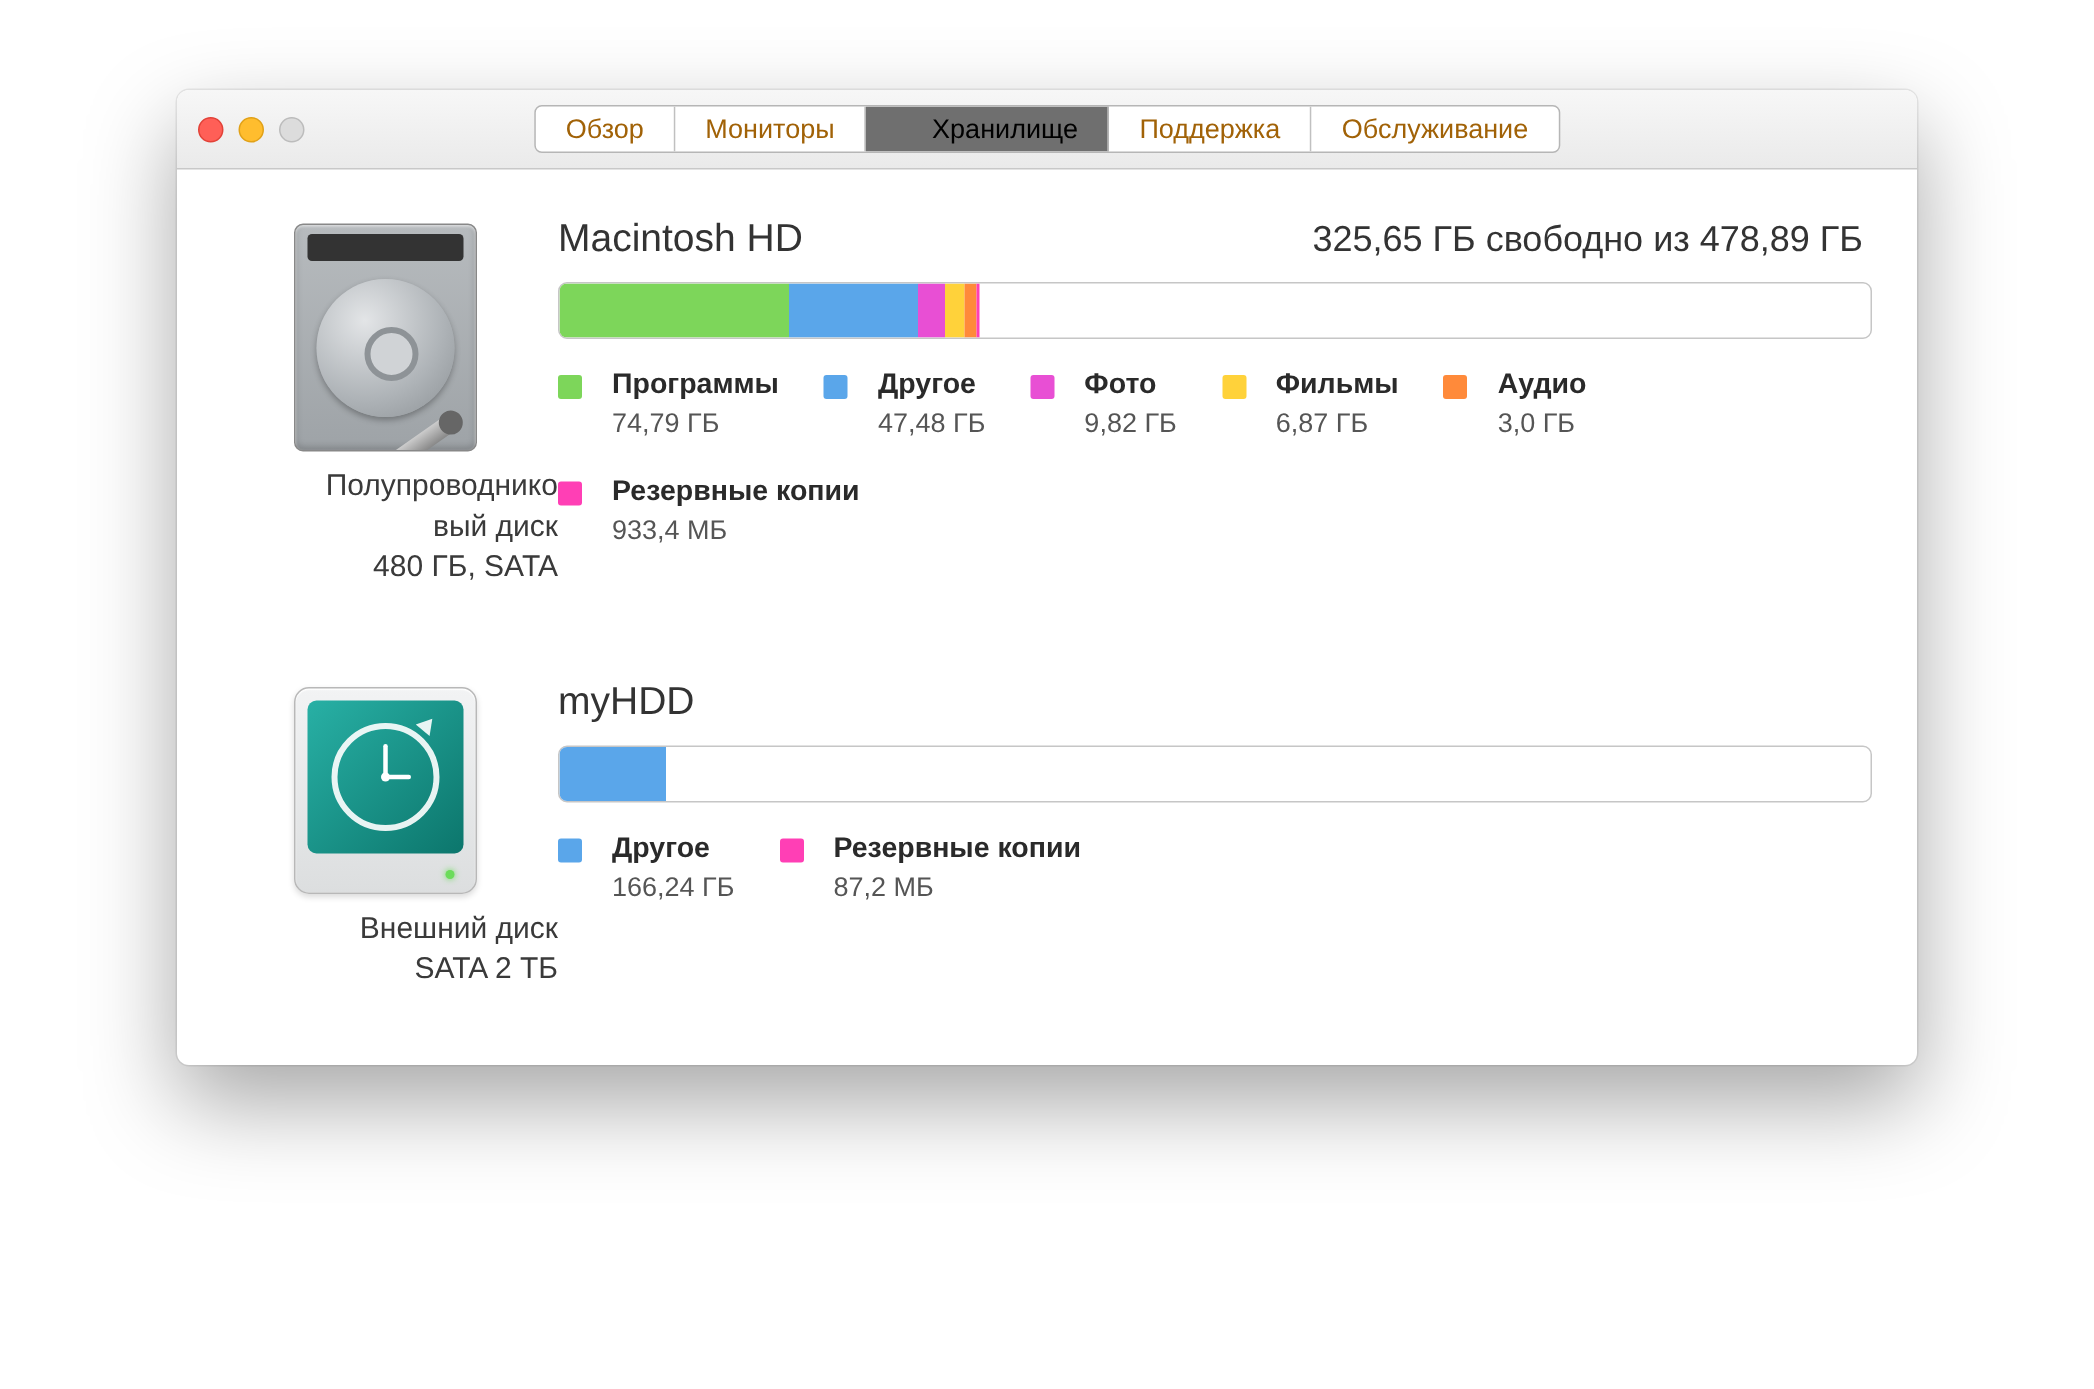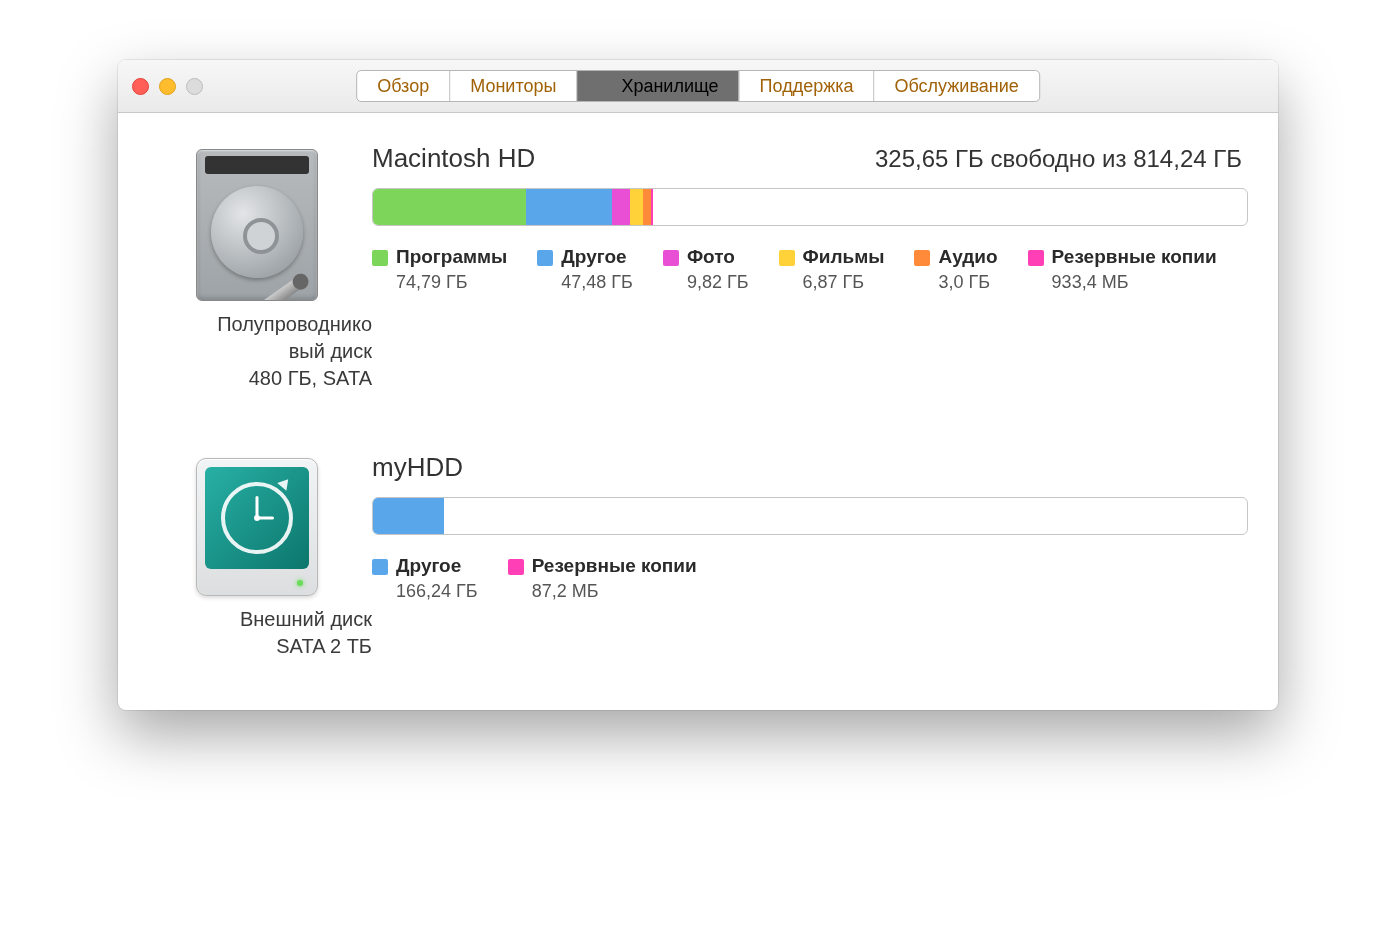--- a/index.html
+++ b/index.html
@@ -15,27 +15,27 @@
   .tab{padding:0 20px;display:flex;align-items:center;font-size:18px;color:#a16207;border-right:1px solid #c0c0c0;cursor:default;white-space:nowrap;}
   .tab:last-child{border-right:none;}
   .tab.active{background:#6f6f6f;color:#000000;padding-left:44px;}
   .content{padding:30px 30px 40px 24px;}
   .disk-row{display:flex;align-items:flex-start;margin-bottom:60px;}
   .disk-row:last-child{margin-bottom:10px;}
   .disk-col{width:230px;flex:0 0 230px;text-align:right;padding-top:6px;}
   .disk-icon-wrap{display:flex;justify-content:center;margin-bottom:10px;}
   .disk-label{font-size:20px;color:#3a3a3a;line-height:1.35;}
   .info-col{flex:1;min-width:0;}
-  .info-head{display:flex;justify-content:space-between;align-items:center;margin-bottom:14px;padding-right:6px;}
+  .info-head{display:flex;justify-content:space-between;align-items:flex-end;margin-bottom:14px;padding-right:6px;}
   .disk-name{font-size:26px;color:#333;}
   .disk-free{font-size:24px;color:#333;}
   .bar{height:36px;border:1px solid #c6c6c6;border-radius:6px;overflow:hidden;display:flex;background:#fff;margin-bottom:20px;}
   .seg{height:100%;}
   .legend{display:flex;flex-wrap:wrap;gap:24px 30px;}
-  .legend-item{display:flex;align-items:flex-start;gap:8px;}
+  .legend-item{display:flex;align-items:flex-start;gap:20px;}
   .swatch{width:16px;height:16px;border-radius:2px;margin-top:4px;flex:0 0 16px;}
   .legend-text{display:flex;flex-direction:column;}
   .legend-label{font-size:19px;font-weight:600;color:#2a2a2a;}
   .legend-value{font-size:18px;color:#555;margin-top:4px;}
   
   .hdd-int{width:120px;height:150px;border-radius:6px;background:linear-gradient(#b7bbbe,#9ea3a7);border:1px solid #888;position:relative;box-shadow:inset 0 1px 2px rgba(255,255,255,.6),inset 0 -2px 5px rgba(0,0,0,.2);overflow:hidden;}
   .hdd-int::before{content:"";position:absolute;top:6px;left:8px;right:8px;height:18px;background:#333;border-radius:3px;}
   .hdd-int .platter{position:absolute;top:36px;left:14px;width:92px;height:92px;border-radius:50%;background:radial-gradient(circle at 35% 30%,#e3e5e7 0%,#aeb3b7 60%,#8b9094 100%);box-shadow:0 2px 4px rgba(0,0,0,.3);}
   .hdd-int .platter::after{content:"";position:absolute;top:32px;left:32px;width:28px;height:28px;border-radius:50%;background:#d0d3d6;border:4px solid #8e9397;}
   .hdd-int .arm{position:absolute;bottom:14px;right:14px;width:50px;height:12px;background:linear-gradient(#ccc,#888);transform-origin:right center;transform:rotate(-35deg);border-radius:6px;}
@@ -77,21 +77,21 @@
             <div class="hdd-int">
               <div class="platter"></div>
               <div class="arm"></div>
             </div>
           </div>
           <div class="disk-label">Полупроводнико<br>вый диск<br>480 ГБ, SATA</div>
         </div>
         <div class="info-col">
           <div class="info-head">
             <div class="disk-name">Macintosh HD</div>
-            <div class="disk-free">325,65 ГБ свободно из 814,24 ГБ</div>
+            <div class="disk-free">325,65 ГБ свободно из 478,89 ГБ</div>
           </div>
           <div class="bar">
             <div class="seg" style="width: 17.5%; background: rgb(125, 214, 90);"></div>
             <div class="seg" style="width: 9.9%; background: rgb(90, 166, 234);"></div>
             <div class="seg" style="width: 2.05%; background: rgb(232, 79, 212);"></div>
             <div class="seg" style="width: 1.43%; background: rgb(255, 210, 58);"></div>
             <div class="seg" style="width: 0.94%; background: rgb(255, 138, 58);"></div>
             <div class="seg" style="width: 0.19%; background: rgb(255, 63, 181);"></div>
           </div>
           <div class="legend">

